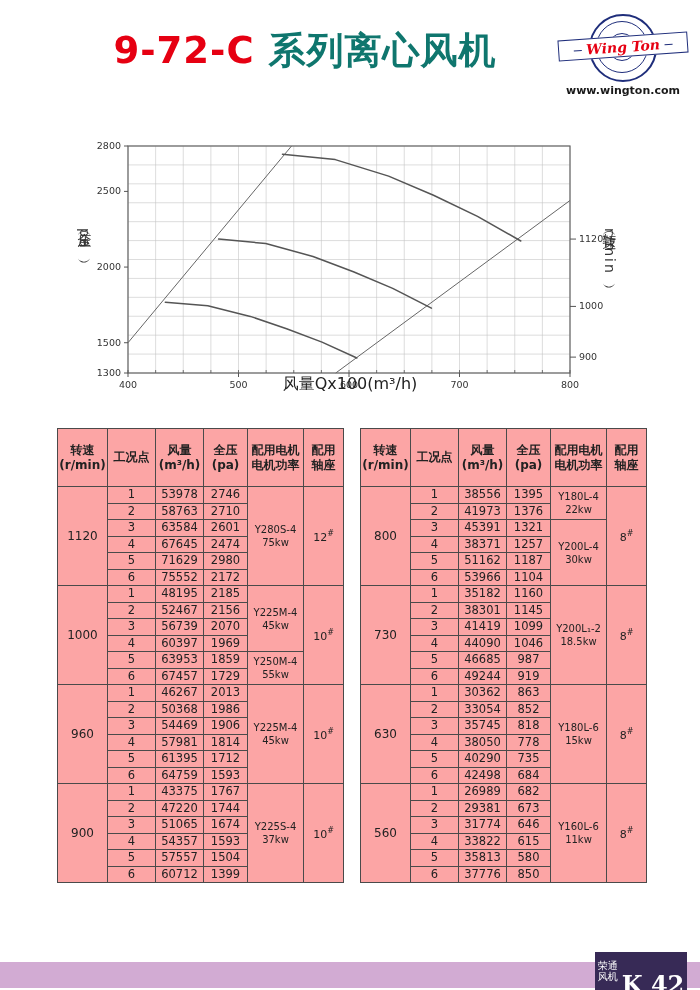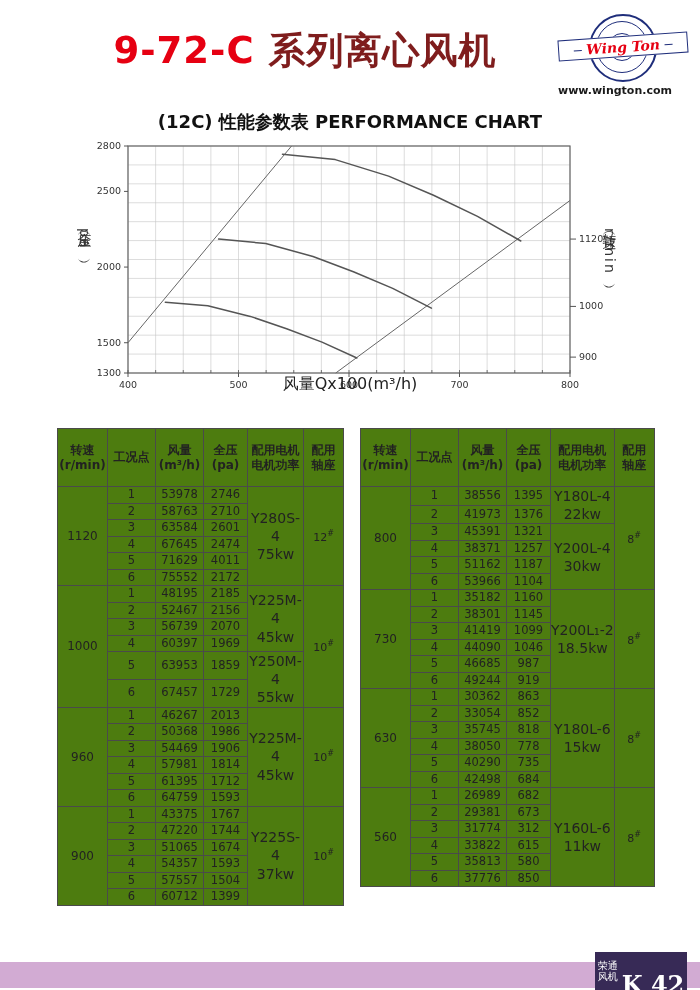--- a/index.html
+++ b/index.html
@@ -2,56 +2,56 @@
 <html><head>
 <meta charset="utf-8">
 <style>
   html,body{margin:0;padding:0;background:#888;}
   .page{position:relative;width:700px;height:990px;background:#ffffff;overflow:hidden;
         font-family:"DejaVu Sans","Liberation Sans",sans-serif;color:#222;}
   
   .title{position:absolute;top:26px;left:0;width:610px;text-align:center;
          font-size:37px;font-weight:bold;letter-spacing:1px;white-space:nowrap;}
   .title .red{color:#e60012;}
-  .title .black{color:#7f1d1d;}
+  .title .black{color:#0f766e;}
   .subtitle{position:absolute;top:110px;left:0;width:700px;text-align:center;
             font-size:18px;font-weight:bold;color:#111;}
   
   .logo{position:absolute;top:12px;right:12px;width:130px;height:88px;}
   .logo .circ{position:absolute;border-radius:50%;border:2px solid #1f2e7b;}
   .c1{width:64px;height:64px;left:31px;top:2px;}
   .c2{width:50px;height:50px;left:38px;top:9px;border-width:1.5px !important;}
   .c3{width:26px;height:26px;left:50px;top:21px;border-width:1.5px !important;}
   .banner{position:absolute;left:0;top:24px;width:128px;height:19px;background:#fff;
           border:1.5px solid #1f2e7b;transform:rotate(-4deg);display:flex;
           align-items:center;justify-content:center;}
   .banner .wt{font-family:"DejaVu Serif","Liberation Serif",serif;font-style:italic;
           font-weight:bold;font-size:14px;color:#e60012;white-space:nowrap;}
   .banner .dash{color:#1f2e7b;font-size:9px;font-weight:bold;margin:0 4px;}
-  .logo .url{position:absolute;top:72px;left:0;width:130px;text-align:left;
+  .logo .url{position:absolute;top:72px;left:0;width:130px;text-align:center;
              font-size:11px;font-weight:bold;color:#1a1a1a;}
   
   .chartwrap{position:absolute;left:55px;top:136px;width:590px;height:290px;}
   .axis-label-v{position:absolute;writing-mode:vertical-rl;font-size:14px;color:#333;
                 letter-spacing:2px;}
   .axis-label-left{left:76px;top:222px;}
   .axis-label-right{left:601px;top:222px;}
   .axis-label-x{position:absolute;top:374px;left:0;width:700px;text-align:center;
                 font-size:16px;color:#222;}
   
   .ptable{position:absolute;top:428px;border-collapse:collapse;table-layout:fixed;
-          background:#4d7c0f;border:1.5px solid #444;}
+          background:#fca5a5;border:1.5px solid #444;}
   .ptable-left{left:57px;}
   .ptable-right{left:360px;}
   .ptable th,.ptable td{border:1px solid #4a4a4a;text-align:center;vertical-align:middle;
           padding:0;color:#222;overflow:hidden;}
   .ptable th{height:57px;font-size:12px;font-weight:bold;line-height:1.25;}
   .ptable tbody td{height:15.5px;font-size:11.5px;line-height:1;}
   .ptable td.speed{font-size:12px;}
-  .ptable td.motor{font-size:14px;line-height:1.3;}
+  .ptable td.motor{font-size:10px;line-height:1.3;}
   .ptable td.seat{font-size:11px;}
   .ptable td.seat sup{font-size:8px;}
   
   .footer-bar{position:absolute;left:0;top:962px;width:700px;height:26px;background:#d2abd3;}
   .footer-box{position:absolute;left:595px;top:952px;width:92px;height:38px;background:#372a56;
               display:flex;align-items:center;justify-content:center;}
   .footer-box .brand{color:#fff;font-size:10px;line-height:1.1;text-align:center;margin-right:4px;}
   .footer-box .pageno{color:#fff;font-family:"DejaVu Serif","Liberation Serif",serif;
               font-size:24px;font-weight:bold;white-space:nowrap;margin-top:27px;}
 </style>
@@ -67,21 +67,20 @@
     <div class="circ c2"></div>
     <div class="circ c3"></div>
     <div class="banner">
       <span class="dash">—</span>
       <span class="wt">Wing Ton</span>
       <span class="dash">—</span>
     </div>
     <div class="url">www.wington.com</div>
   </div>
 
-  <div class="subtitle">(12C) 性能参数表 PERFORMANCE CHART</div>
 
   <div class="chartwrap">
     <svg width="590" height="290" viewBox="0 0 590 290">
         <line x1="73" y1="10" x2="73" y2="237" stroke="#c6c6c6" stroke-width="0.6"></line>
         <line x1="100.625" y1="10" x2="100.625" y2="237" stroke="#c6c6c6" stroke-width="0.6"></line>
         <line x1="128.25" y1="10" x2="128.25" y2="237" stroke="#c6c6c6" stroke-width="0.6"></line>
         <line x1="155.875" y1="10" x2="155.875" y2="237" stroke="#c6c6c6" stroke-width="0.6"></line>
         <line x1="183.5" y1="10" x2="183.5" y2="237" stroke="#c6c6c6" stroke-width="0.6"></line>
         <line x1="211.125" y1="10" x2="211.125" y2="237" stroke="#c6c6c6" stroke-width="0.6"></line>
         <line x1="238.75" y1="10" x2="238.75" y2="237" stroke="#c6c6c6" stroke-width="0.6"></line>
@@ -222,21 +221,21 @@
           <td>2601</td>
         </tr>
         <tr>
           <td>4</td>
           <td>67645</td>
           <td>2474</td>
         </tr>
         <tr>
           <td>5</td>
           <td>71629</td>
-          <td>4011</td>
+          <td>2980</td>
         </tr>
         <tr>
           <td>6</td>
           <td>75552</td>
           <td>2172</td>
         </tr>
         <tr>
           <td class="speed" rowspan="6">1000</td>
           <td>1</td>
           <td>48195</td>
@@ -511,21 +510,21 @@
           <td class="seat" rowspan="6">8<sup>#</sup></td>
         </tr>
         <tr>
           <td>2</td>
           <td>29381</td>
           <td>673</td>
         </tr>
         <tr>
           <td>3</td>
           <td>31774</td>
-          <td>312</td>
+          <td>646</td>
         </tr>
         <tr>
           <td>4</td>
           <td>33822</td>
           <td>615</td>
         </tr>
         <tr>
           <td>5</td>
           <td>35813</td>
           <td>580</td>

